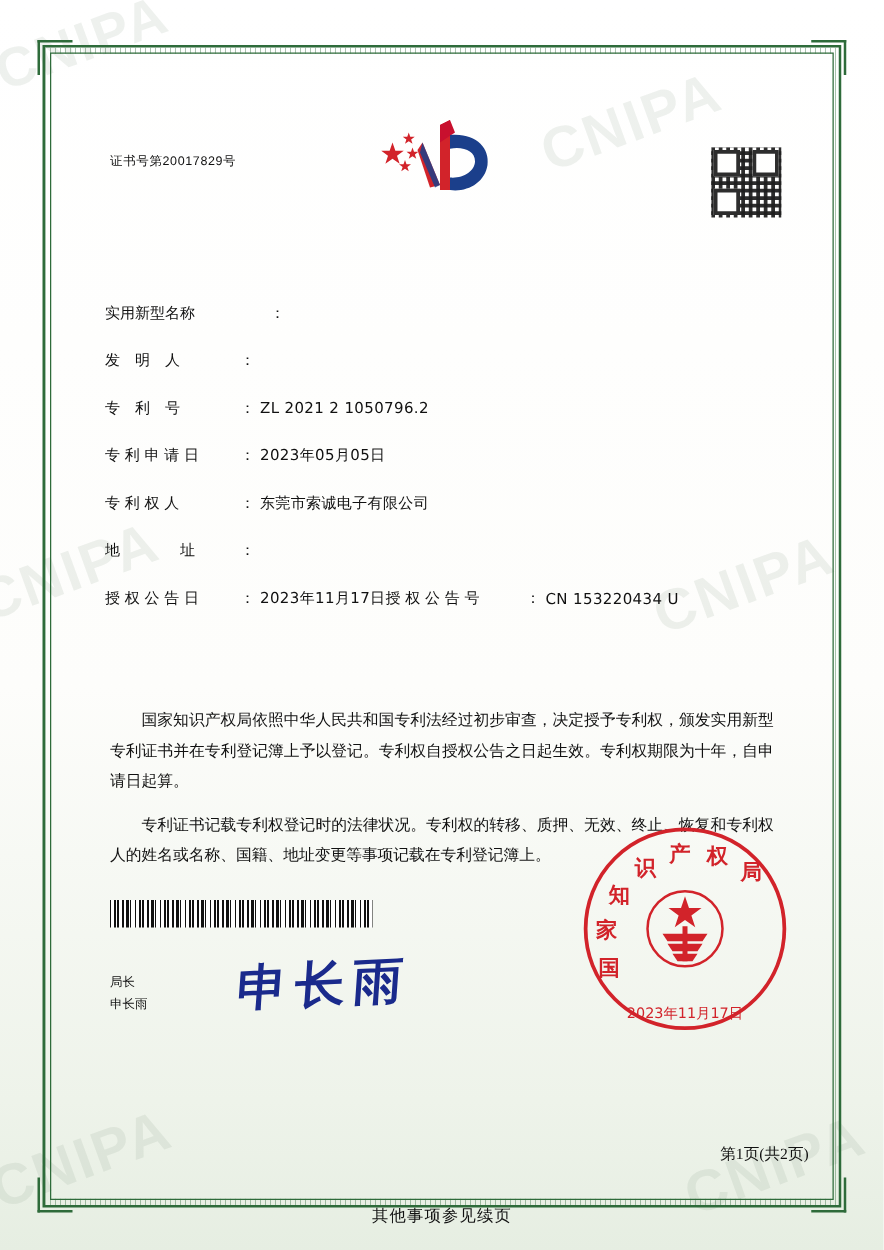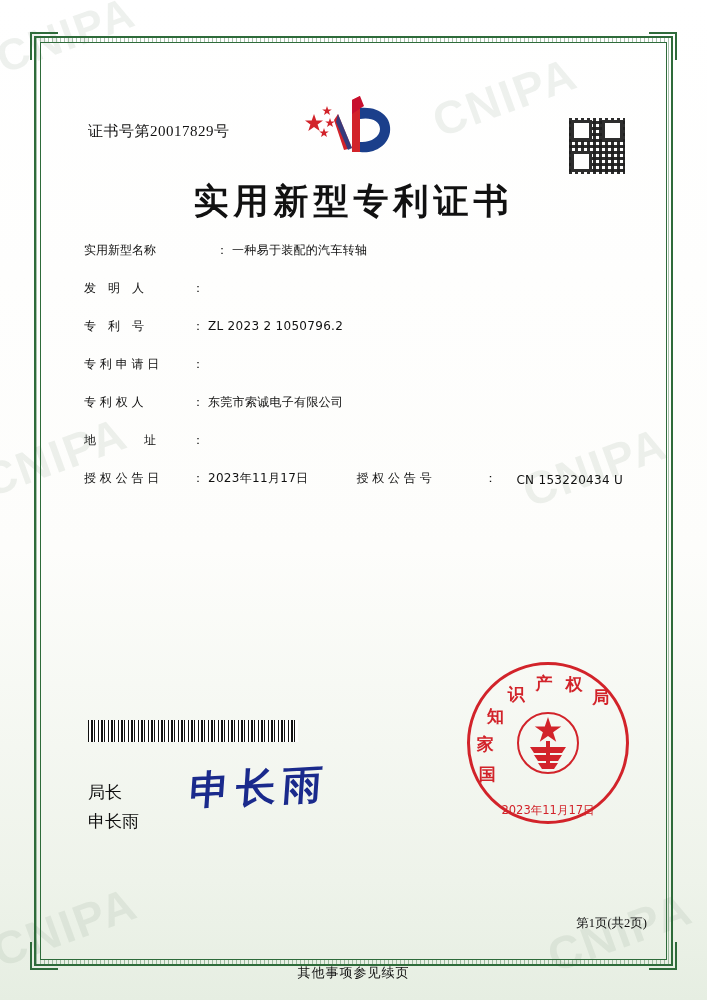--- a/index.html
+++ b/index.html
@@ -91,23 +91,23 @@
     left: 60px;
     right: 60px;
     top: 70px;
     bottom: 60px;
   }
 
   .cert-no {
     position: absolute;
     left: 28px;
     top: 52px;
-    font-size: 15px;
-    color: #111;
-    font-family: Liberation Serif, serif;
+    font-size: 10px;
+    color: #111;
+    font-family: Liberation Sans, sans-serif;
     letter-spacing: .5px;
     text-align: right;
   }
 
   
   .qr {
     position: absolute;
     right: 22px;
     top: 48px;
     width: 56px;
@@ -181,24 +181,22 @@
     flex: 0 0 auto;
     display: flex;
     justify-content: space-between;
     letter-spacing: 0;
   }
   .flabel.wide { width: 132px; }
   .fcolon { margin: 0 4px 0 0; }
   .fval { flex: 1 1 auto; letter-spacing: .3px; }
   .frow.inline .fval { flex: 0 0 auto; }
   .sub-label {
-    margin-left: 48px;
     display: flex;
-    align-items: flex-end;
-    gap: 16px;
+    align-items: center;
   }
   .sub-label .flabel { width: 112px; }
 
   
   .para-wrap {
     position: absolute;
     left: 28px;
     right: 28px;
     top: 494px;
   }
@@ -269,21 +267,21 @@
     font-size: 11.5px;
     white-space: nowrap;
     font-family: "DejaVu Sans", sans-serif;
   }
 
   
   .sig-block {
     position: absolute;
     left: 28px;
     top: 708px;
-    font-size: 17px;
+    font-size: 10px;
     color: #111;
     line-height: 1.7;
     font-family: "DejaVu Sans", sans-serif;
   }
   .sig-hand {
     position: absolute;
     left: 130px;
     top: 690px;
     font-family: "DejaVu Serif", "Liberation Serif", serif;
     font-size: 40px;
@@ -351,44 +349,43 @@
         <path d="M44 22 L58 56 L54 58 L42 30 Z" fill="#1b3f8b" opacity=".85"></path>
         <g fill="#d2232a">
           <polygon points="20,22 22.3,28.5 29,28.5 23.6,32.6 25.7,39 20,35 14.3,39 16.4,32.6 11,28.5 17.7,28.5"></polygon>
           <polygon points="33,14 34.2,17.4 37.8,17.4 34.9,19.5 36,23 33,20.9 30,23 31.1,19.5 28.2,17.4 31.8,17.4"></polygon>
           <polygon points="36,26 37.2,29.4 40.8,29.4 37.9,31.5 39,35 36,32.9 33,35 34.1,31.5 31.2,29.4 34.8,29.4"></polygon>
           <polygon points="30,36 31.2,39.4 34.8,39.4 31.9,41.5 33,45 30,42.9 27,45 28.1,41.5 25.2,39.4 28.8,39.4"></polygon>
         </g>
       </svg>
     </div>
 
-    <div class="title">实用新型专利证书</div>
 
     <div class="fields">
 
       <div class="frow">
         <div class="flabel wide">实用新型名称</div>
         <div class="fcolon">：</div>
-        <div class="fval">一种易于装配的汽车转轴</div>
       </div>
 
       <div class="frow">
         <div class="flabel">发　明　人</div>
         <div class="fcolon">：</div>
       </div>
 
       <div class="frow">
         <div class="flabel">专　利　号</div>
         <div class="fcolon">：</div>
-        <div class="fval">ZL 2023 2 1050796.2</div>
+        <div class="fval">ZL 2021 2 1050796.2</div>
       </div>
 
       <div class="frow">
         <div class="flabel">专 利 申 请 日</div>
         <div class="fcolon">：</div>
+        <div class="fval">2023年05月05日</div>
       </div>
 
       <div class="frow">
         <div class="flabel">专 利 权 人</div>
         <div class="fcolon">：</div>
         <div class="fval">东莞市索诚电子有限公司</div>
       </div>
 
       <div class="frow">
         <div class="flabel">地　　　　址</div>
@@ -401,20 +398,24 @@
         <div class="fval">2023年11月17日</div>
         <div class="sub-label">
           <div class="flabel">授 权 公 告 号</div>
           <div class="fcolon">：</div>
           <div class="fval">CN 153220434 U</div>
         </div>
       </div>
 
     </div>
 
+    <div class="para-wrap">
+      <p class="para">国家知识产权局依照中华人民共和国专利法经过初步审查，决定授予专利权，颁发实用新型专利证书并在专利登记簿上予以登记。专利权自授权公告之日起生效。专利权期限为十年，自申请日起算。</p>
+      <p class="para">专利证书记载专利权登记时的法律状况。专利权的转移、质押、无效、终止、恢复和专利权人的姓名或名称、国籍、地址变更等事项记载在专利登记簿上。</p>
+    </div>
 
     <div class="barcode"></div>
 
     <div class="seal">
       <div class="seal-ring"></div>
       <div class="seal-text">
         <span style="transform: rotate(-106deg) translate(0,-72px) rotate(106deg);">国</span>
         <span style="transform: rotate(-82deg) translate(0,-72px) rotate(82deg);">家</span>
         <span style="transform: rotate(-58deg) translate(0,-72px) rotate(58deg);">知</span>
         <span style="transform: rotate(-34deg) translate(0,-72px) rotate(34deg);">识</span>

